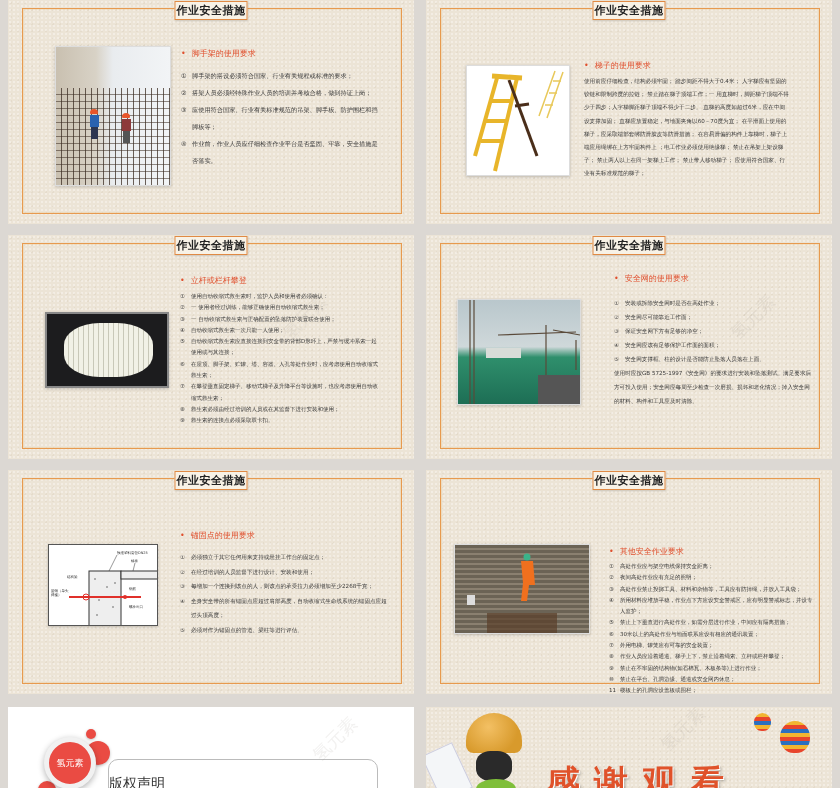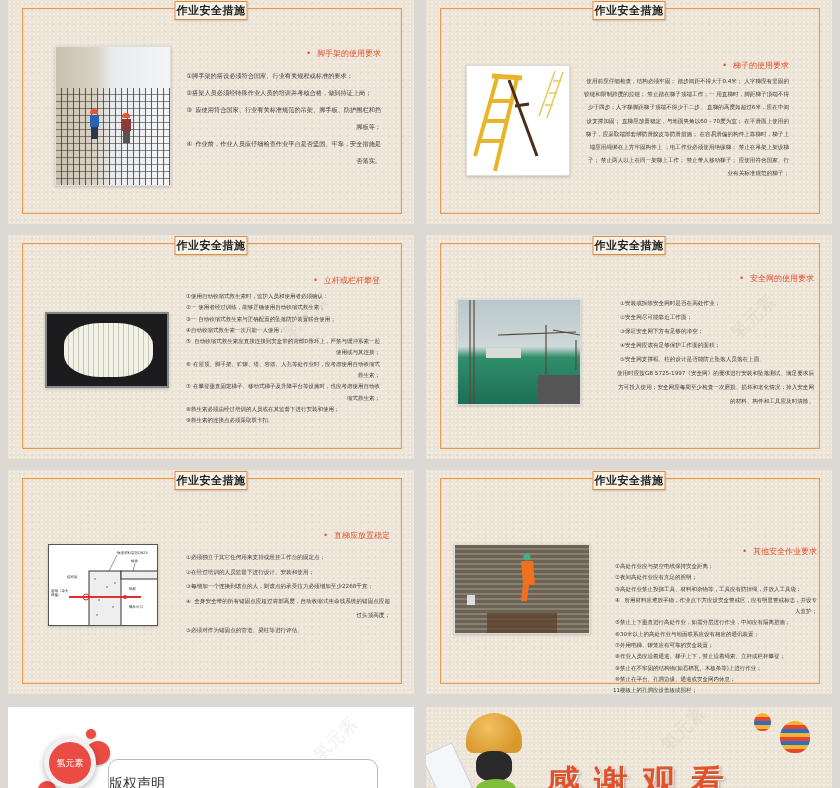--- a/index.html
+++ b/index.html
@@ -43,21 +43,20 @@
   }
   .photo {
     position: absolute;
     border: 1px solid #ddd;
     box-shadow: 0 1px 3px rgba(0,0,0,0.2);
     overflow: hidden;
   }
   .text-block {
     position: absolute;
     color: #3a3a3a;
-    text-align: right;
   }
   .section-head {
     color: #e0502e;
     font-size: 8px;
     margin-bottom: 8px;
     white-space: nowrap;
   }
   .section-head .dot { color: #e0502e; margin-right: 6px; }
   .item { font-size: 6.5px; line-height: 17px; display: flex; }
   .item .num { width: 11px; flex: none; }
@@ -326,21 +325,21 @@
       <line x1="84" y1="26" x2="86" y2="18" stroke="#333" stroke-width="0.5"></line>
     </svg>
     <span class="lbl" style="left:68px;top:6px;">预埋塑料套管DN25</span>
     <span class="lbl" style="left:82px;top:14px;">楼板</span>
     <span class="lbl" style="left:18px;top:30px;">结构梁</span>
     <span class="lbl" style="left:80px;top:42px;">钢筋</span>
     <span class="lbl" style="left:2px;top:44px;width:18px;white-space:normal;">圆钢（单头焊接）</span>
     <span class="lbl" style="left:80px;top:60px;">螺栓出口</span>
   </div>
   <div class="text-block" style="left:172px;top:60px;width:210px;">
-    <div class="section-head" style="margin-bottom:9px;"><span class="dot">•</span><span>直梯应放置稳定</span></div>
+    <div class="section-head" style="margin-bottom:9px;"><span class="dot">•</span><span>锚固点的使用要求</span></div>
     <div class="item" style="font-size:5.6px;line-height:14.5px;">
         <span class="num">①</span>
         <span>必须独立于其它任何用来支持或悬挂工作台的固定点；</span>
       </div>
     <div class="item" style="font-size:5.6px;line-height:14.5px;">
         <span class="num">②</span>
         <span>在经过培训的人员监督下进行设计、安装和使用；</span>
       </div>
     <div class="item" style="font-size:5.6px;line-height:14.5px;">
         <span class="num">③</span>

